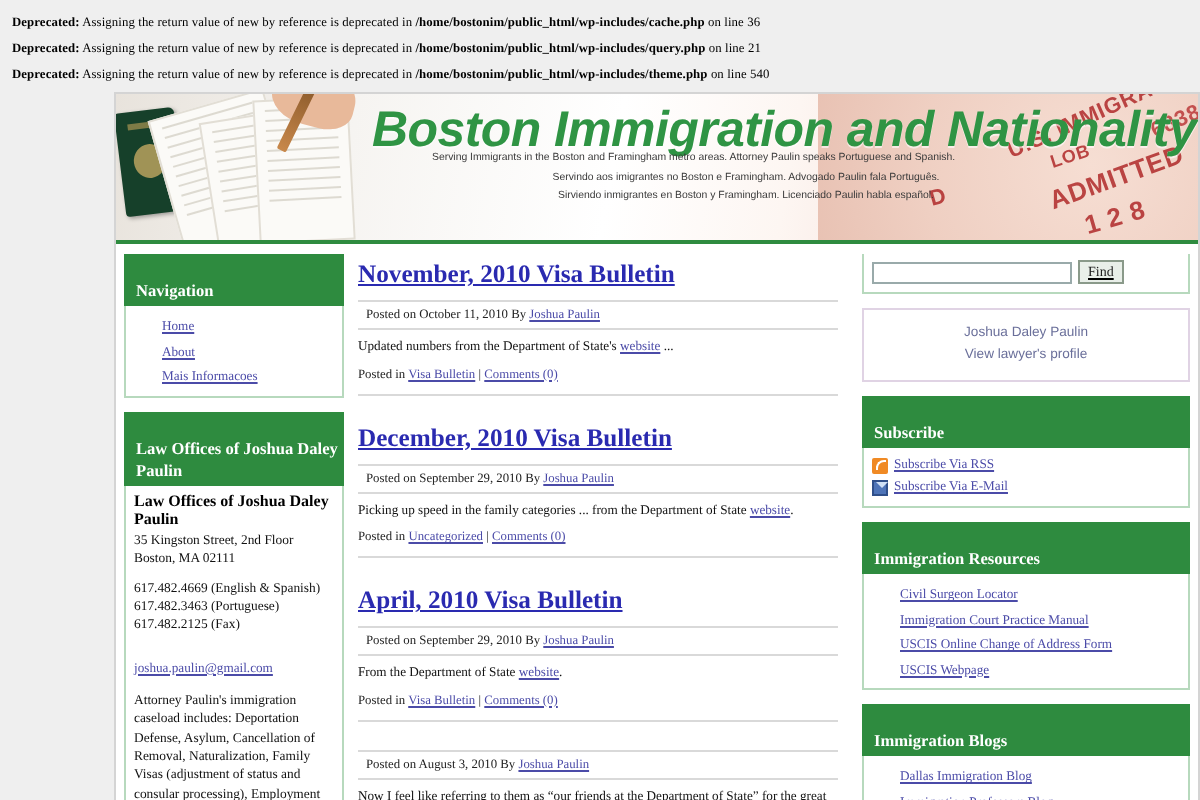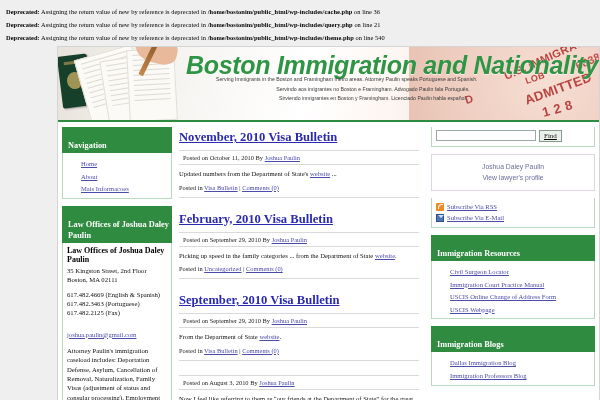--- a/index.html
+++ b/index.html
@@ -185,21 +185,21 @@
   }
   .post-excerpt a { color:#4b4ba8; text-decoration:underline; }
   .post-foot {
     font-size:6.4px; line-height:9px; color:#222; padding:1px 0 5px 0;
     border-bottom:1px solid #d9d9d9;
     font-family:"Liberation Serif", serif;
   }
   .post-foot a { color:#4b4ba8; text-decoration:underline; }
 
   
-  .searchrow { display:flex; align-items:flex-start; gap:3px;text-decoration:underline; }
+  .searchrow { display:flex; align-items:flex-end; gap:3px;text-decoration:underline; }
   .searchbox {
     width:100px; height:11px; border:1px solid #9aa; background:#fff;
     box-sizing:border-box;
   }
   .findbtn {
     font-family:"Liberation Serif", serif;
     font-size:7px; padding:0px 4px; border:1px solid #8a9a8a;
     background:#e9efe9; color:#1c1c1c; line-height:11px; height:12px;
     box-sizing:border-box; cursor:pointer;
   }
@@ -369,40 +369,40 @@
         </div>
         <div class="post-foot">
           <span>Posted in</span>
           <a href="#">Visa Bulletin</a>
           <span>|</span>
           <a href="#">Comments (0)</a>
         </div>
       </div>
 
       <div class="post">
-        <div class="post-title"><a href="#">February, 2010 Visa Bulletin</a></div>
+        <div class="post-title"><a href="#">December, 2010 Visa Bulletin</a></div>
         <div class="post-meta">
           <span>Posted on</span>
           <span>September 29, 2010</span>
           <span>By</span>
           <a href="#">Joshua Paulin</a>
         </div>
         <div class="post-excerpt">
           <span>Picking up speed in the family categories ... from the Department of State </span><a href="#">website</a><span>.</span>
         </div>
         <div class="post-foot">
           <span>Posted in</span>
           <a href="#">Uncategorized</a>
           <span>|</span>
           <a href="#">Comments (0)</a>
         </div>
       </div>
 
       <div class="post">
-        <div class="post-title"><a href="#">September, 2010 Visa Bulletin</a></div>
+        <div class="post-title"><a href="#">April, 2010 Visa Bulletin</a></div>
         <div class="post-meta">
           <span>Posted on</span>
           <span>September 29, 2010</span>
           <span>By</span>
           <a href="#">Joshua Paulin</a>
         </div>
         <div class="post-excerpt">
           <span>From the Department of State </span><a href="#">website</a><span>.</span>
         </div>
         <div class="post-foot">
@@ -438,20 +438,21 @@
           </div>
         </div>
       </div>
 
       <div class="profilebox">
         <div>Joshua Daley Paulin</div>
         <div>View lawyer's profile</div>
       </div>
 
       <div class="widget">
+        <div class="widget-h">Subscribe</div>
         <div class="widget-b">
           <div class="sub-item">
             <span class="ico ico-rss"></span>
             <a href="#">Subscribe Via RSS</a>
           </div>
           <div class="sub-item">
             <span class="ico ico-mail"></span>
             <a href="#">Subscribe Via E-Mail</a>
           </div>
         </div>

